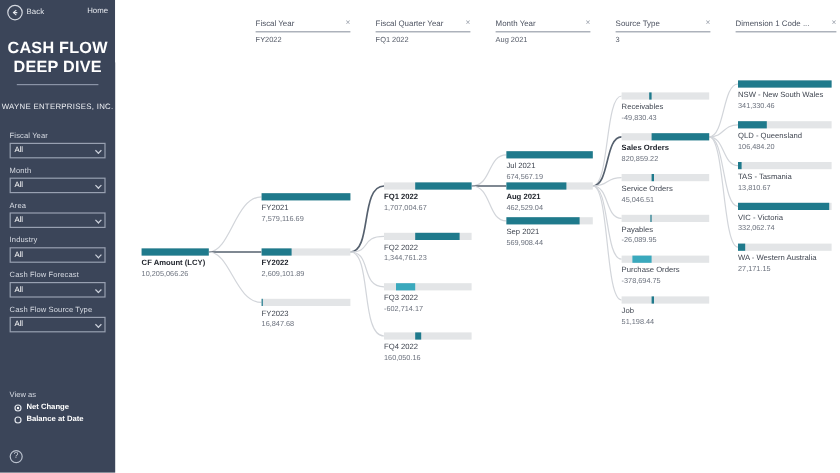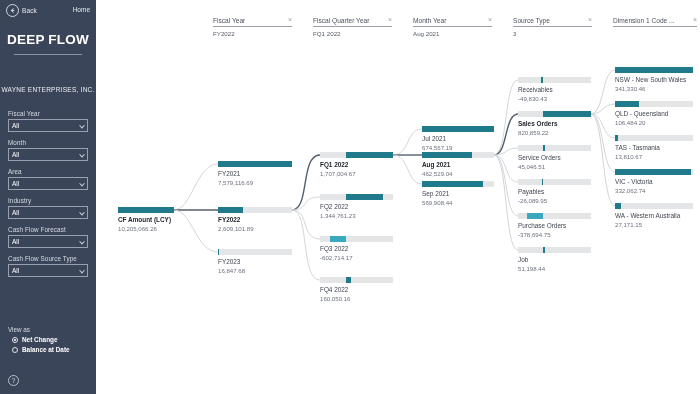--- a/index.html
+++ b/index.html
@@ -117,21 +117,22 @@
             <path d="M4.6 1.4 L2.2 3.5 L4.6 5.6" fill="none" stroke="#e6e9ef" stroke-width="0.9"></path>
             <path d="M2.2 3.5 H5.4" stroke="#e6e9ef" stroke-width="0.9"></path>
           </svg>
         </span>
         <span class="back-label">Back</span>
       </div>
       <div class="home-label">Home</div>
     </div>
 
     <div class="title-block">
-      <div class="title-l1">DEEP FLOW</div>
+      <div class="title-l1">CASH FLOW</div>
+      <div class="title-l2">DEEP DIVE</div>
       <div class="title-rule"></div>
     </div>
 
     <div class="company">WAYNE ENTERPRISES, INC.</div>
 
     <div class="filters">
       <div>
         <div class="f-label">Fiscal Year</div>
         <div class="f-select">
           <span class="f-val">All</span>

